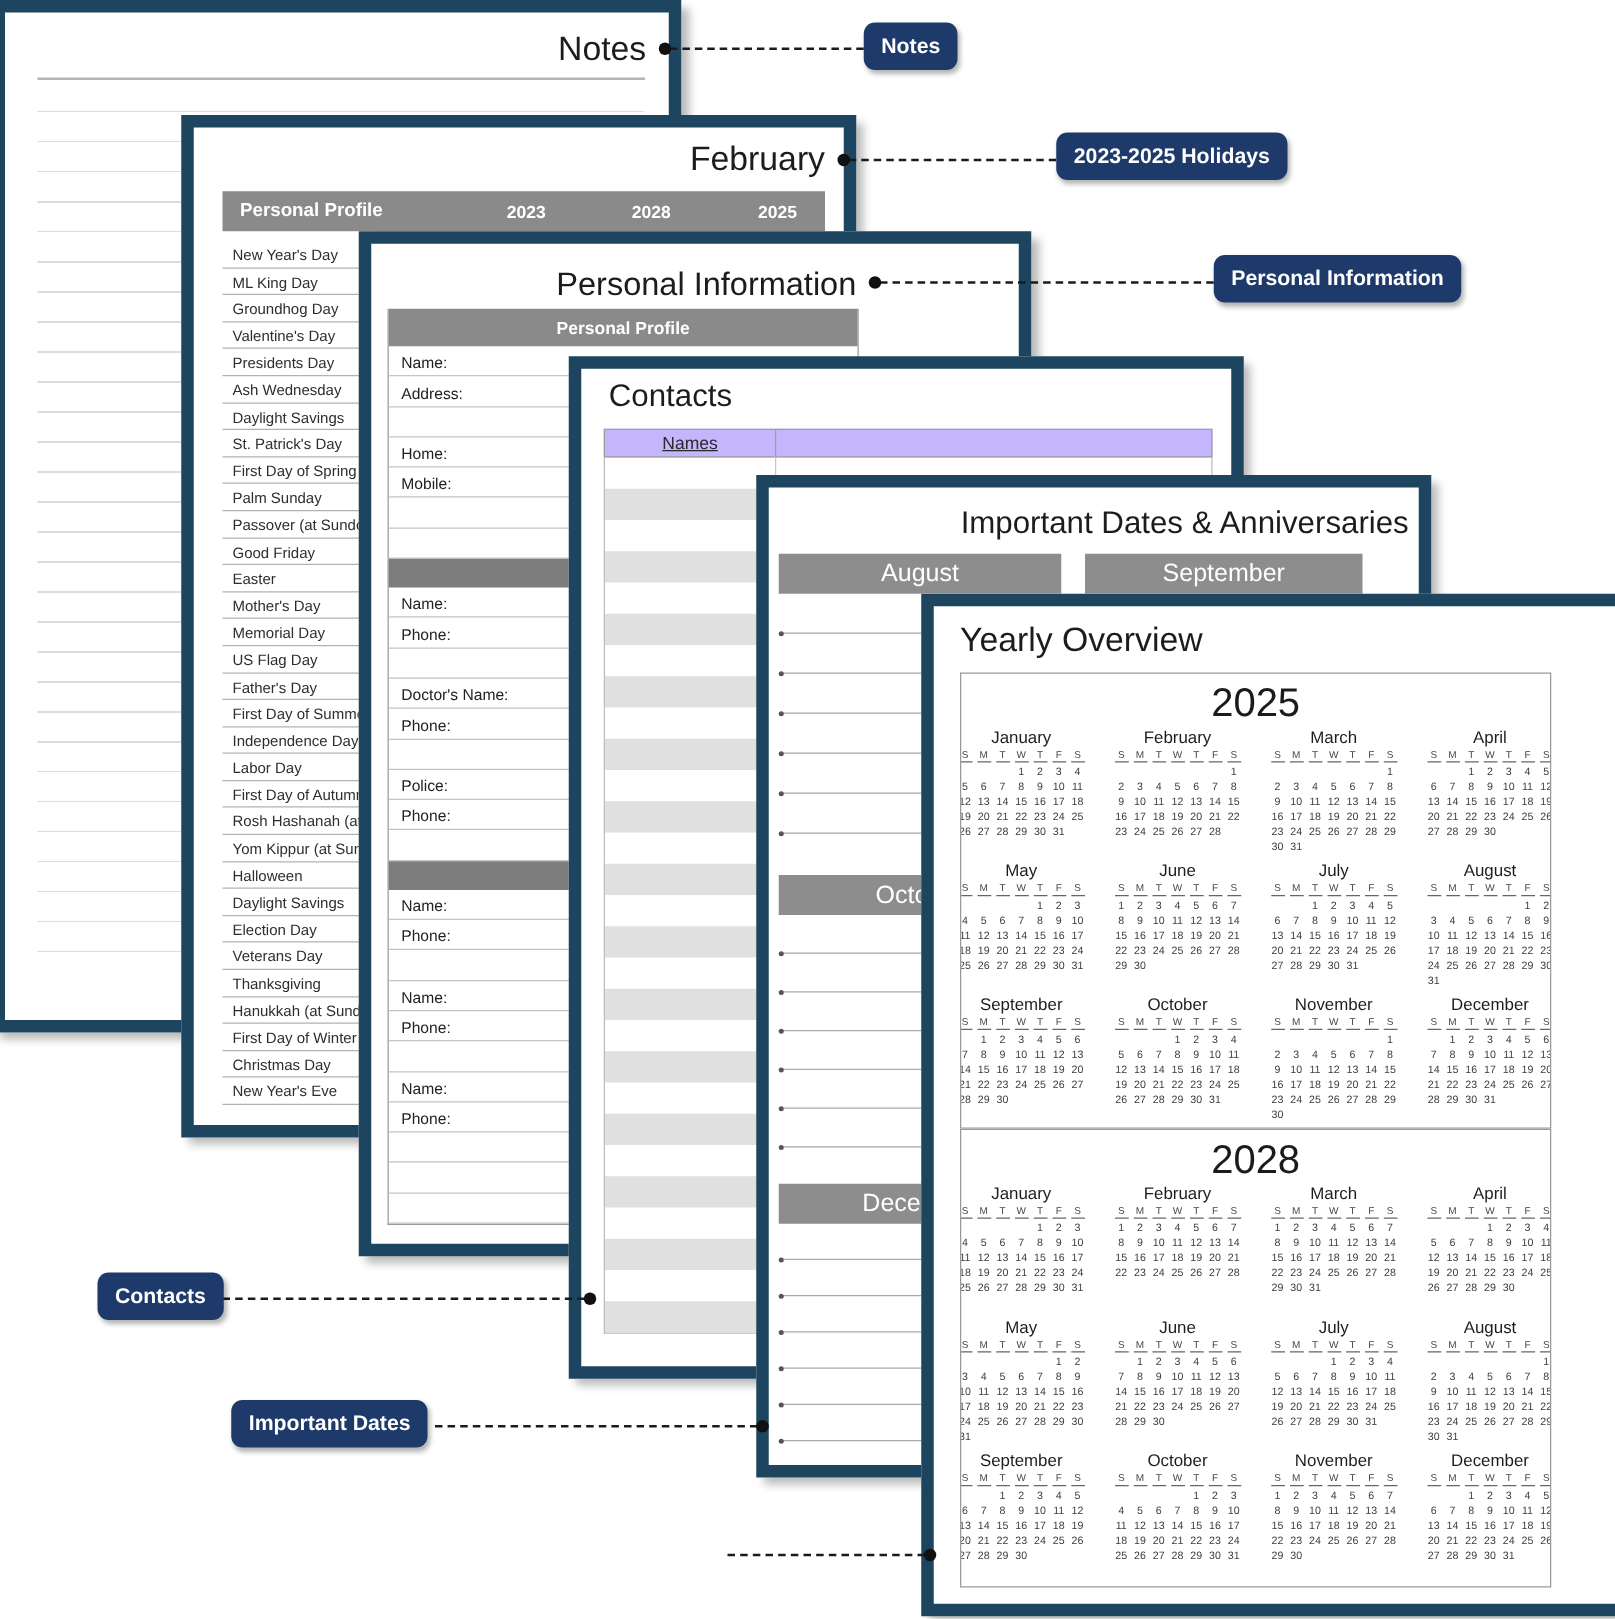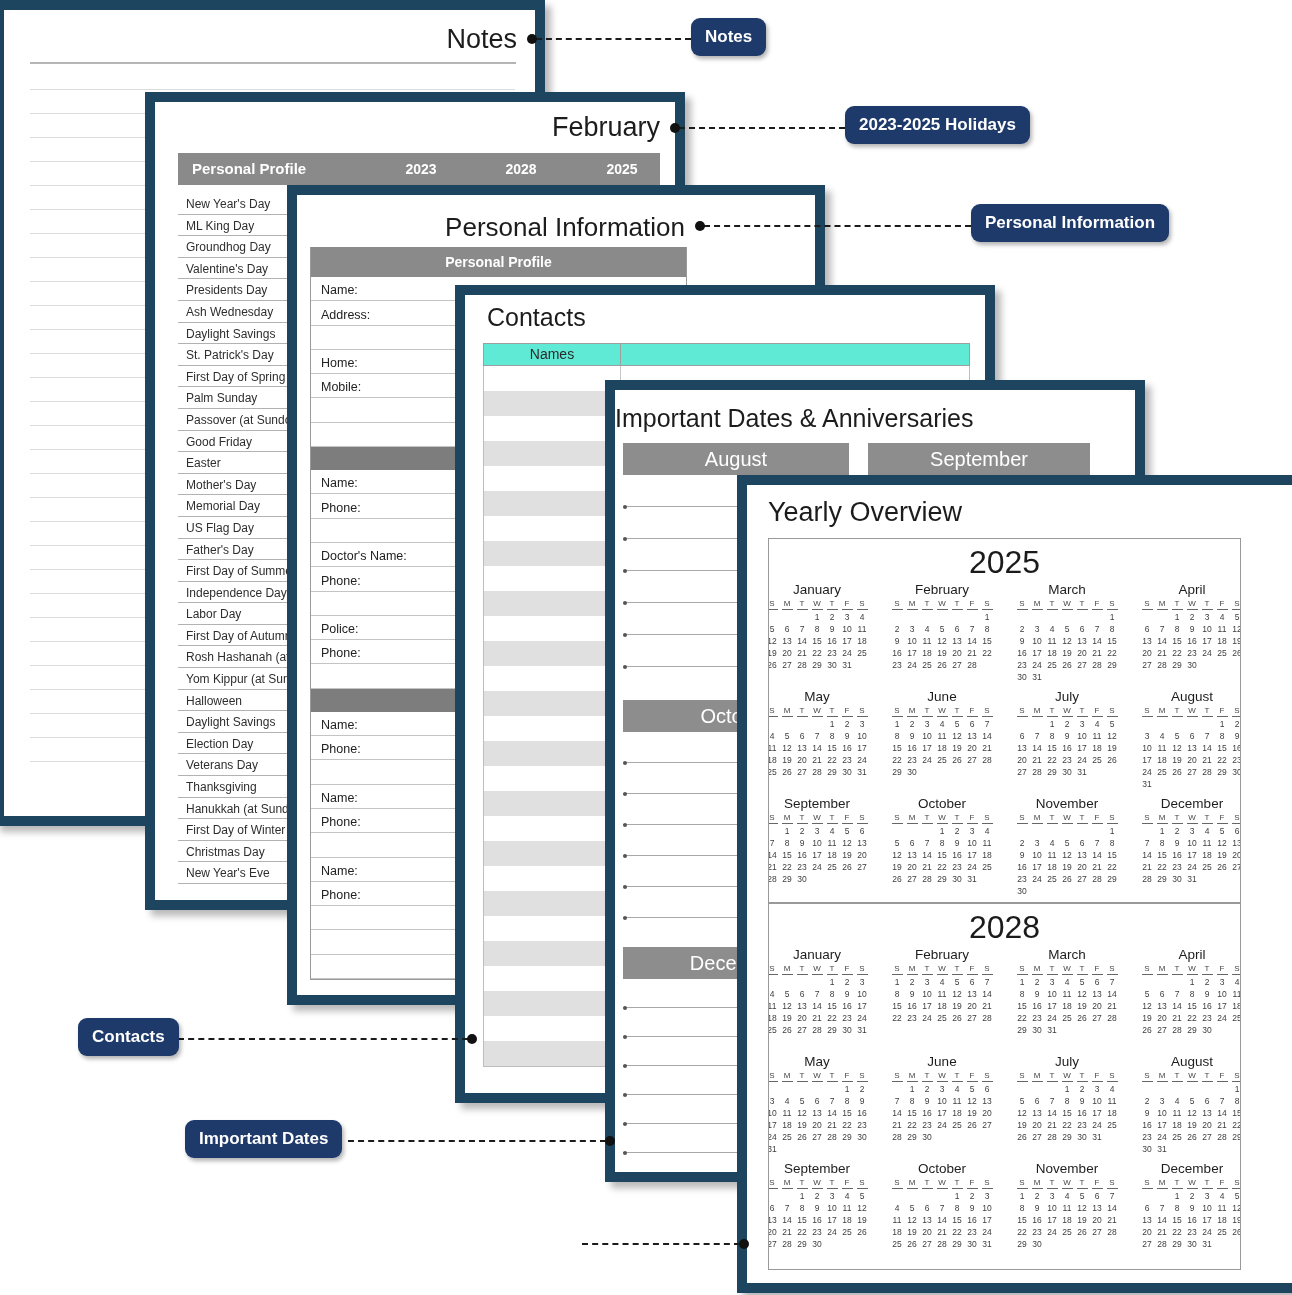--- a/index.html
+++ b/index.html
@@ -34,31 +34,31 @@
   .personal-form{position:absolute;left:13px;top:52px;width:377px;box-sizing:border-box;
     border:1px solid #9a9a9a;border-top:none;background:#fff;}
   .pbar{height:23px;background:#7d7d7d;}
   .pbar-label{height:30px;background:#8a8a8a;color:#fff;font-weight:bold;font-size:14px;
     text-align:center;line-height:30px;}
   .frow{height:24.3px;box-sizing:border-box;border-bottom:1px solid #c4c4c4;font-size:12.5px;color:#222;
     display:flex;align-items:flex-end;padding:0 0 3px 10px;white-space:nowrap;}
 
   .contacts-title{top:8px;left:22px;font-size:25px;}
   .contacts-table{position:absolute;left:18px;top:48px;width:487px;}
-  .ct-header{display:flex;height:23px;box-sizing:border-box;border:1px solid #9e9e9e;background:#5eead4;
-    font-size:14px;color:#2a2a2a;}
+  .ct-header{display:flex;height:23px;box-sizing:border-box;border:1px solid #9e9e9e;background:#c4b5fd;
+    font-size:14px;color:#2a2a2a;text-decoration:underline;}
   .ct-header .c1{width:137px;text-align:center;line-height:21px;border-right:1px solid #9e9e9e;box-sizing:border-box;}
   .ct-header .c2{flex:1;text-align:center;line-height:21px;}
   .ct-body{position:relative;border:1px solid #bdbdbd;border-top:none;box-sizing:border-box;}
   .crow{height:25px;}
   .crow.alt{background:#e0e0e0;}
   .ct-vsep{position:absolute;left:136px;top:0;bottom:0;width:1px;background:#c7c7c7;}
 
-  .important-title{top:14px;left:0;width:100%;text-align:left;font-size:25px;
-    padding-right:52px;box-sizing:border-box;}
+  .important-title{top:14px;left:16px;width:100%;text-align:right;font-size:25px;
+    padding-right:24px;box-sizing:border-box;}
   .important-sections{position:absolute;left:0;top:0;width:100%;height:100%;}
   .id-head{position:absolute;width:226px;height:32px;background:#8d8d8d;color:#fff;font-size:20px;
     text-align:center;line-height:32px;}
   .id-head.right{width:222px;}
   .id-row{position:absolute;width:226px;box-sizing:border-box;border-bottom:1px solid #a8a8a8;}
   .id-row::before{content:"";position:absolute;left:0;bottom:-2.5px;width:4px;height:4px;
     border-radius:50%;background:#555;}
 
   .yearly-title{top:12px;left:21px;}
   .yearbox{position:absolute;left:21px;width:473px;box-sizing:border-box;border:1px solid #999;

